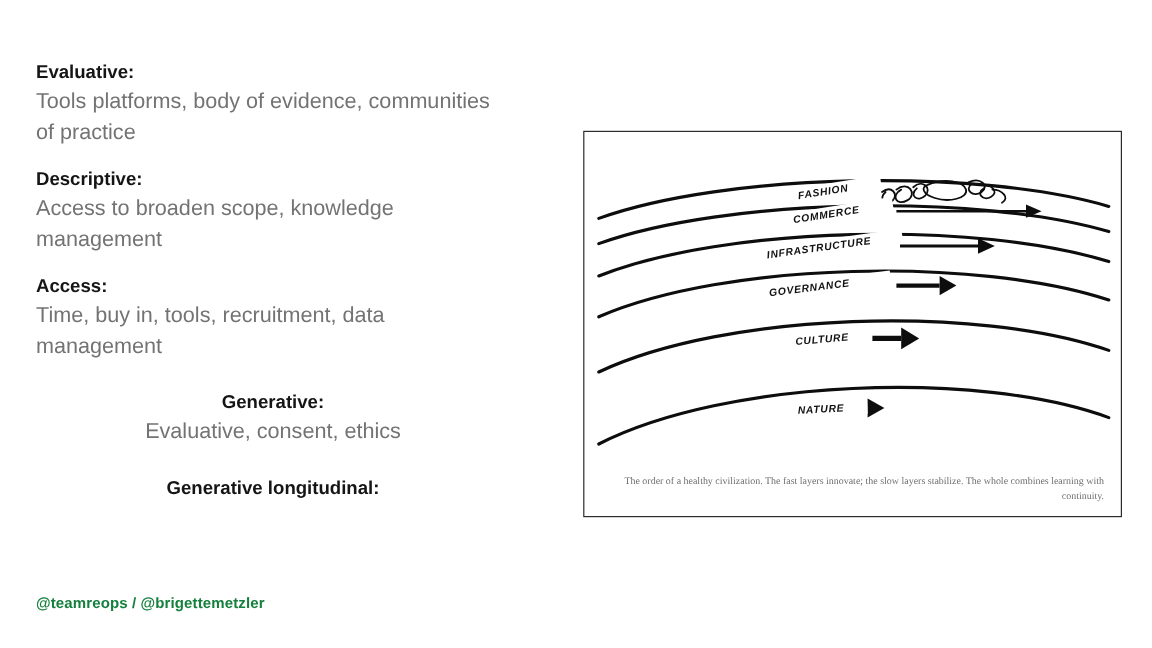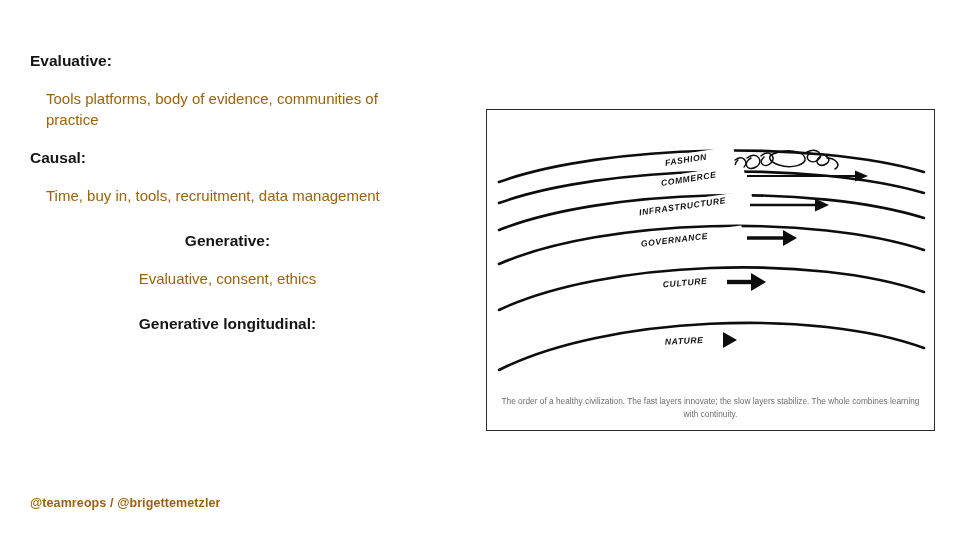--- a/index.html
+++ b/index.html
@@ -36,32 +36,32 @@
     text-align: center;
   }
   .block .heading {
     font-weight: bold;
     font-size: 15.5px;
     line-height: 1.42;
     color: #151515;
     margin: 0;
   }
   .block .body {
-    font-size: 15px;
+    font-size: 18px;
     line-height: 1.42;
-    color: #a16207;
-    margin: 16px;
+    color: #737373;
+    margin: 0;
   }
 
   .handle-line {
     position: absolute;
     left: 30px;
     top: 496px;
     font-size: 12.5px;
-    color: #a16207;
+    color: #15803d;
     font-weight: bold;
     letter-spacing: 0.1px;
   }
 
   
   .figure {
     position: absolute;
     left: 486px;
     top: 109px;
     width: 449px;
@@ -79,25 +79,25 @@
     overflow: hidden;
   }
   .figure svg {
     display: block;
   }
   .fig-caption {
     position: absolute;
     left: 14px;
     right: 14px;
     bottom: 10px;
-    text-align: center;
+    text-align: right;
     font-size: 8.3px;
     line-height: 1.5;
     color: #6e6e6e;
-    font-family: Liberation Sans, sans-serif;
+    font-family: Liberation Serif, serif;
   }
   .layer-label {
     font-family: "Liberation Sans", sans-serif;
     font-style: italic;
     font-weight: bold;
     font-size: 8.6px;
     letter-spacing: 0.6px;
     fill: #111111;
   }
 </style>
@@ -106,23 +106,27 @@
 
 <div class="slide">
 
   <div class="text-col">
 
     <div class="block">
       <p class="heading">Evaluative:</p>
       <p class="body">Tools platforms, body of evidence, communities of practice</p>
     </div>
 
-
     <div class="block">
-      <p class="heading">Causal:</p>
+      <p class="heading">Descriptive:</p>
+      <p class="body">Access to broaden scope, knowledge management</p>
+    </div>
+
+    <div class="block">
+      <p class="heading">Access:</p>
       <p class="body">Time, buy in, tools, recruitment, data management</p>
     </div>
 
     <div class="block gap-large">
       <p class="heading">Generative:</p>
       <p class="body">Evaluative, consent, ethics</p>
     </div>
 
     <div class="block gap-large">
       <p class="heading">Generative longitudinal:</p>

